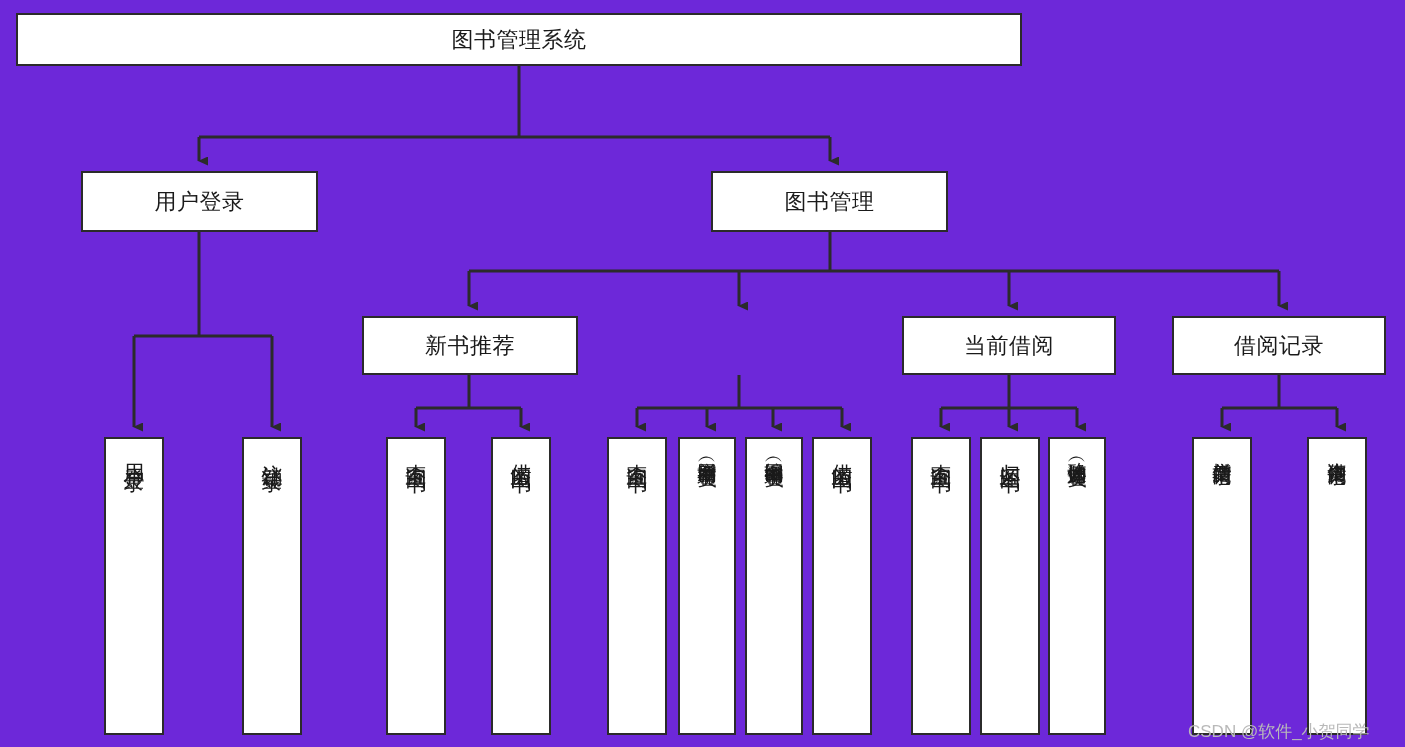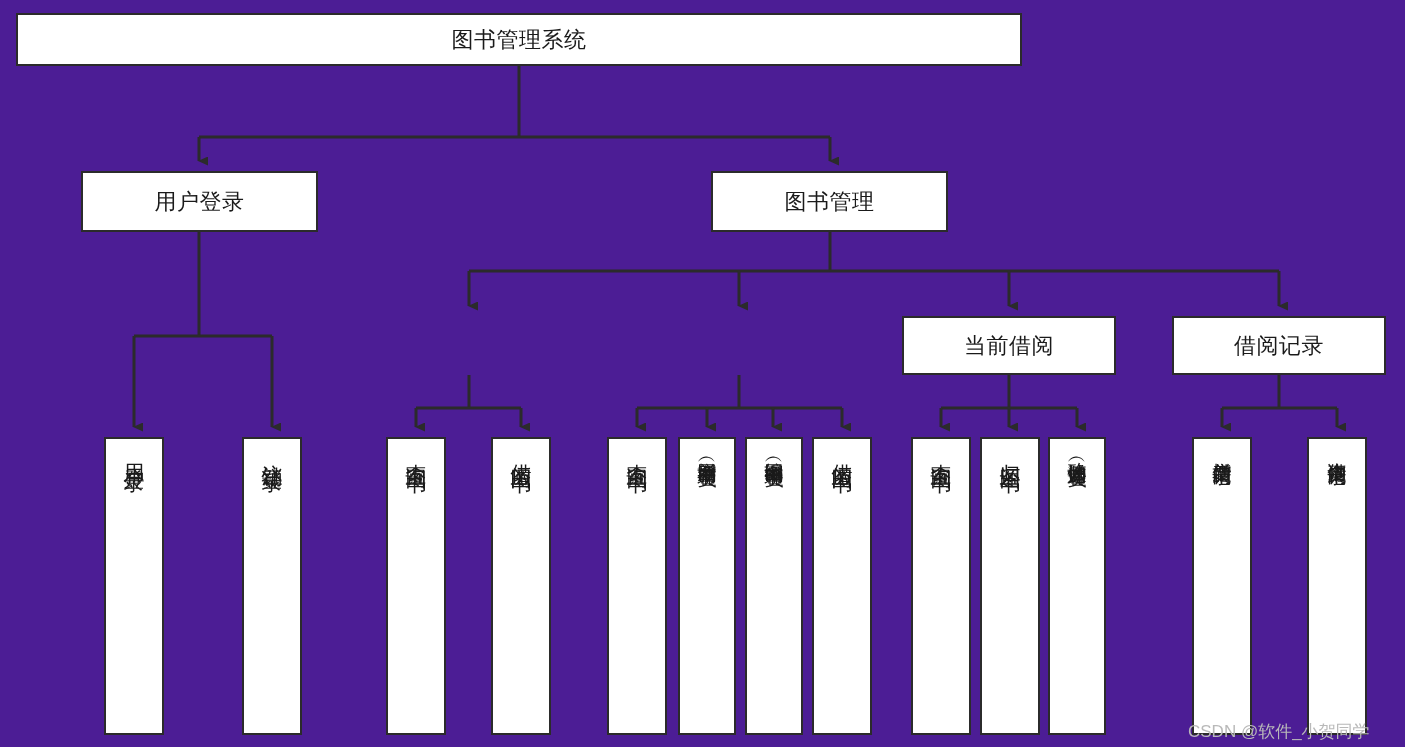--- a/index.html
+++ b/index.html
@@ -8,21 +8,21 @@
     padding: 0;
     background: #ffffff;
   }
   body {
     font-family: "Liberation Sans", "DejaVu Sans", sans-serif;
   }
   #diagram-root {
     position: relative;
     width: 1405px;
     height: 747px;
-    background: #4c1d95;
+    background: #6d28d9;
     overflow: hidden;
   }
   #edges-layer {
     position: absolute;
     left: 0;
     top: 0;
     width: 1405px;
     height: 747px;
     pointer-events: none;
   }
@@ -137,20 +137,23 @@
   </div>
 
   <div class="node horiz" style="left:81px; top:171px; width:237px; height:61px;">
     <span class="node-label">用户登录</span>
   </div>
 
   <div class="node horiz" style="left:711px; top:171px; width:237px; height:61px;">
     <span class="node-label">图书管理</span>
   </div>
 
+  <div class="node horiz" style="left:362px; top:316px; width:216px; height:59px;">
+    <span class="node-label">新书推荐</span>
+  </div>
 
 
   <div class="node horiz" style="left:1172px; top:316px; width:214px; height:59px;">
     <span class="node-label">借阅记录</span>
   </div>
 
   <div class="node horiz" style="left:902px; top:316px; width:214px; height:59px;">
     <span class="node-label">当前借阅</span>
   </div>
 

